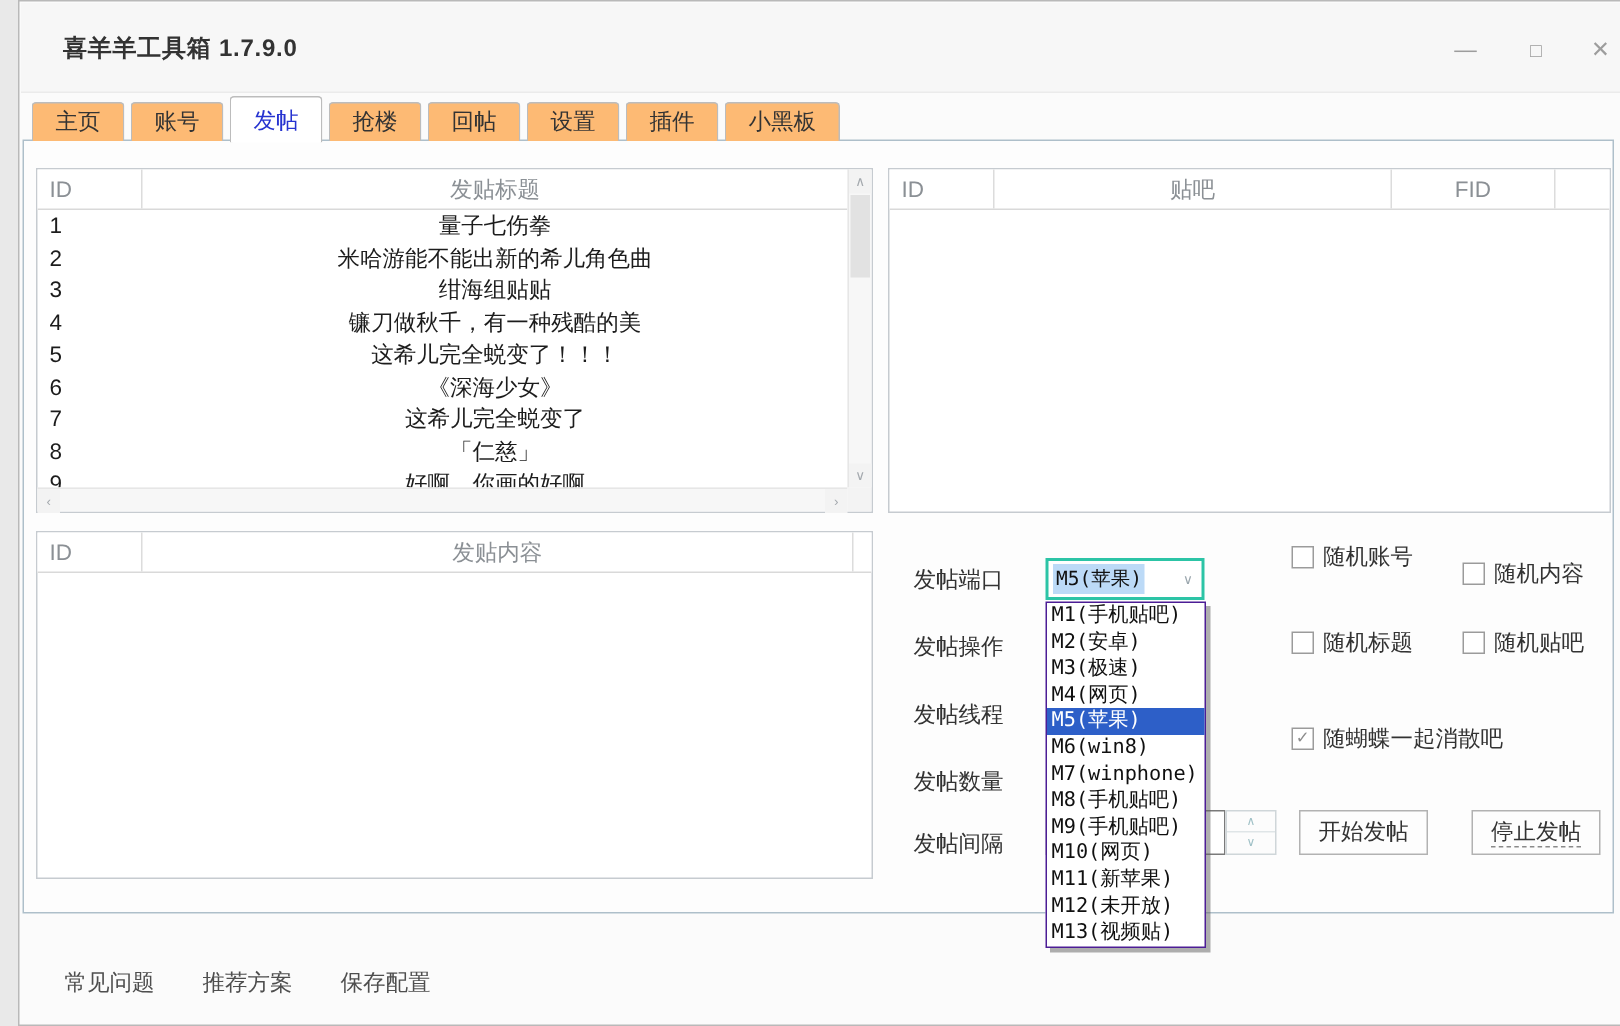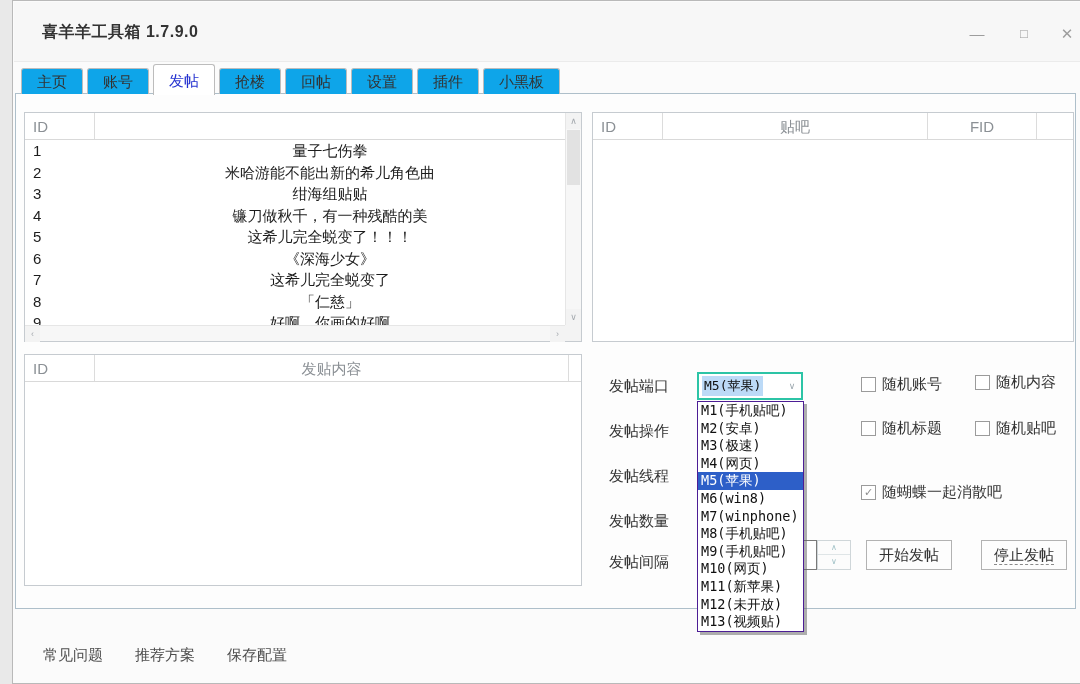--- a/index.html
+++ b/index.html
@@ -14,21 +14,21 @@
                color:#333; letter-spacing:.5px; }
   .winctl { position:absolute; top:20px; width:30px; height:24px; text-align:center;
             color:#9d9d9d; font-size:15px; line-height:24px; }
   .ctl-min { left:948px; }
   .ctl-max { left:995px; font-size:13px; }
   .ctl-close { left:1038px; }
 
   
   .tabstrip { position:absolute; left:8px; top:62px; height:31px; display:flex; gap:4px;
               align-items:flex-end; z-index:5; }
-  .tab { height:26px; line-height:25px; padding:0 15px; background:#0ea5e9;
+  .tab { height:26px; line-height:25px; padding:0 15px; background:#fdba74;
          border:1px solid #bcbcbc; border-bottom:none; border-radius:3px 3px 0 0;
          font-size:15px; color:#333; white-space:nowrap; }
   .tab.active { height:31px; line-height:31px; background:#fff;
                 color:var(--accent-tab,#2633d0); margin-bottom:-1px; z-index:6; }
 
   
   .page { position:absolute; left:2px; top:92px; width:1061px; height:516px;
           border:1px solid #aebfca; background:#fdfdfd; }
 
   
@@ -83,21 +83,21 @@
   .interval-input { position:absolute; left:681px; top:446px; width:120px; height:30px;
                     border:1px solid #7a7a7a; background:#fff; z-index:2; }
   .spinner { position:absolute; left:801px; top:446px; width:34px; height:30px;
              border:1px solid #cfd6d9; background:#fcfcfc; z-index:2; }
   .spin-half { height:14px; text-align:center; line-height:13px; font-size:8px; color:#9fc0c6; }
   .spin-up { border-bottom:1px solid #dfe5e7; }
 
   .cb { position:absolute; display:flex; align-items:center; font-size:15px; color:#333; white-space:nowrap; }
   .cb .box { width:15px; height:15px; border:1px solid #9b9b9b; background:#fff; margin-right:6px;
              text-align:center; line-height:13px; font-size:11px; color:#8d8d8d; }
-  .cb1 { left:845px; top:281px; } .cb2 { left:959px; top:279px; }
+  .cb1 { left:845px; top:268px; } .cb2 { left:959px; top:279px; }
   .cb3 { left:845px; top:325px; } .cb4 { left:959px; top:325px; }
   .cb5 { left:845px; top:389px; }
 
   .btn { position:absolute; width:86px; height:30px; border:1px solid #b2b2b2; background:#fdfdfd;
          font-size:15px; color:#333; text-align:center; line-height:28px; }
   .btn-start { left:850px; top:446px; }
   .btn-stop  { left:965px; top:446px; }
   .btn-stop span { border-bottom:1px dashed #8a8a8a; padding-bottom:1px; }
 
   
@@ -125,20 +125,21 @@
       <div class="tab">设置</div>
       <div class="tab">插件</div>
       <div class="tab">小黑板</div>
     </div>
 
   <div class="page">
 
     <div class="table t-left">
       <div class="thead">
         <span class="th-id">ID</span>
+        <span class="th-main">发贴标题</span>
       </div>
       <div class="tbody-clip">
           <div class="trow">
             <span class="cid">1</span>
             <span class="ctitle">量子七伤拳</span>
           </div>
           <div class="trow">
             <span class="cid">2</span>
             <span class="ctitle">米哈游能不能出新的希儿角色曲</span>
           </div>

